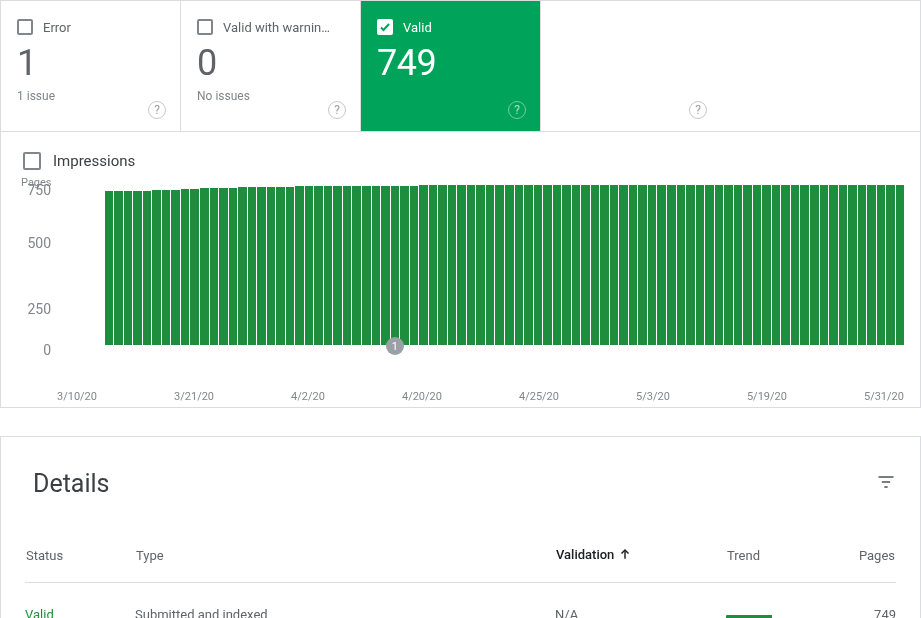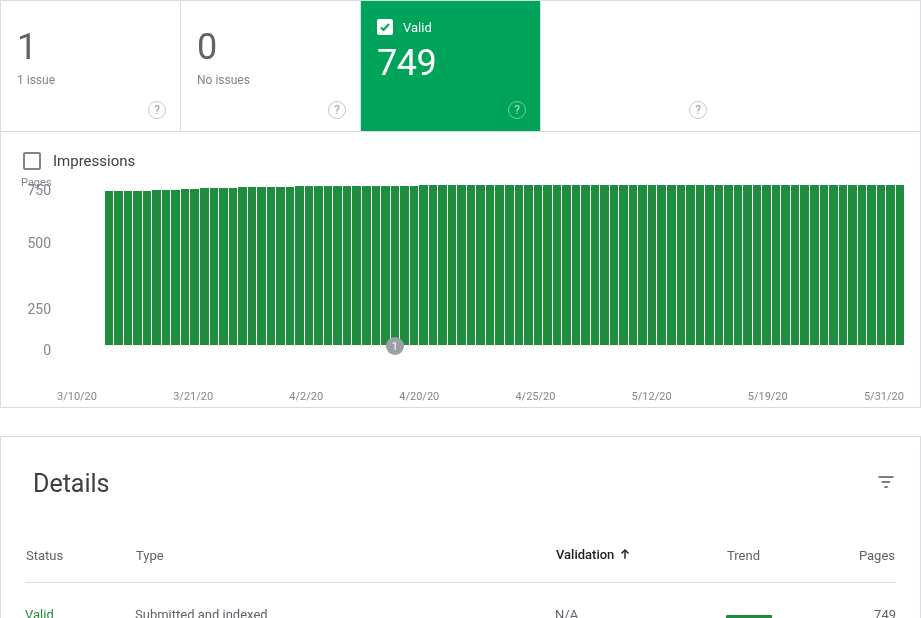--- a/index.html
+++ b/index.html
@@ -154,26 +154,34 @@
   .filter-ico, .arrow-ico {
     display:inline-block; vertical-align:middle;
   }
 </style>
 </head>
 <body>
 
 <div class="cards">
 
   <div class="card">
+    <div class="row1">
+      <span class="check-box"></span>
+      <span>Error</span>
+    </div>
     <div class="big">1</div>
     <div class="small">1 issue</div>
     <div class="help">?</div>
   </div>
 
   <div class="card">
+    <div class="row1">
+      <span class="check-box"></span>
+      <span>Valid with warnin…</span>
+    </div>
     <div class="big">0</div>
     <div class="small">No issues</div>
     <div class="help">?</div>
   </div>
 
   <div class="card active">
     <div class="row1">
       <span class="check-box">
         <svg width="12" height="12" viewBox="0 0 24 24" fill="none" stroke="#00a35a" stroke-width="4">
           <polyline points="4,13 9,18 20,6"></polyline>
@@ -301,21 +309,21 @@
         <div class="annot" style="left: 39.8876%;">1</div>
       </div>
   </div>
 
   <div class="x-labels">
     <span>3/10/20</span>
     <span>3/21/20</span>
     <span>4/2/20</span>
     <span>4/20/20</span>
     <span>4/25/20</span>
-    <span>5/12/20</span>
+    <span>5/3/20</span>
     <span>5/19/20</span>
     <span>5/31/20</span>
   </div>
 </div>
 
 <div class="details-card">
   <div class="details-head">
     <h2>Details</h2>
     <span class="filter-ico">
       <svg width="20" height="20" viewBox="0 0 24 24" fill="none" stroke="#5f6368" stroke-width="2">

